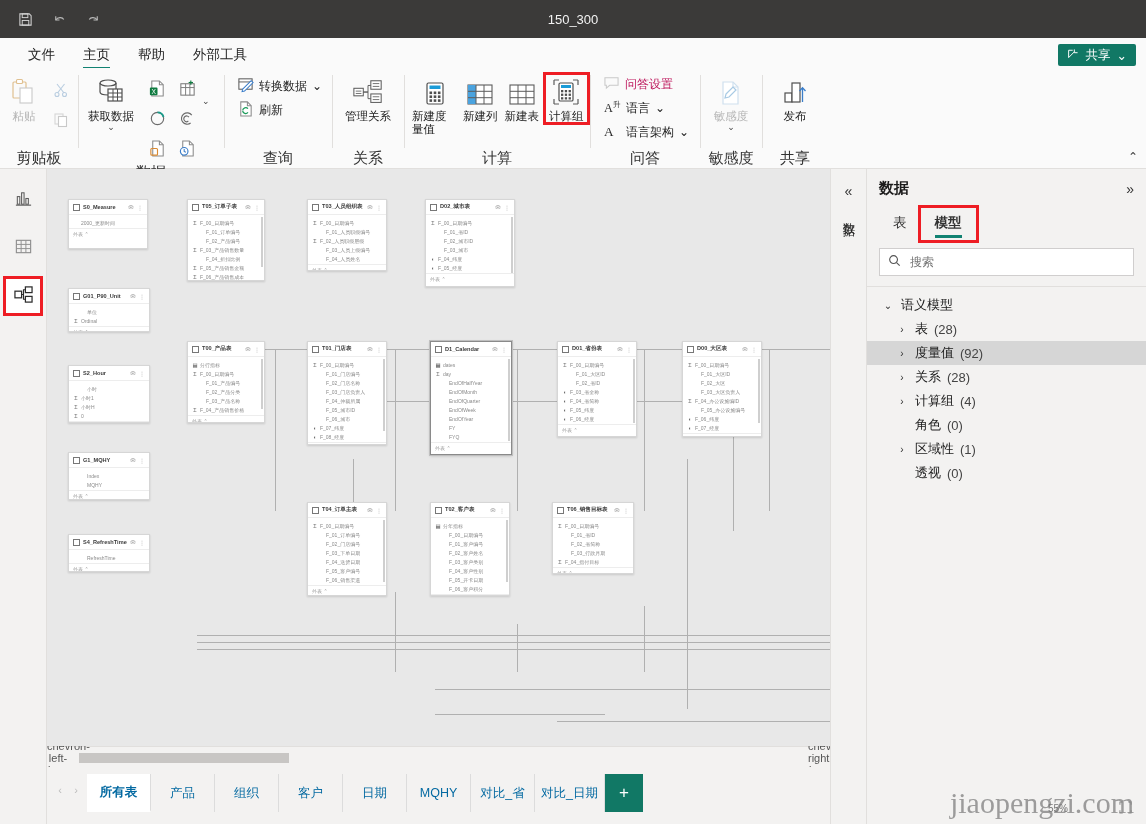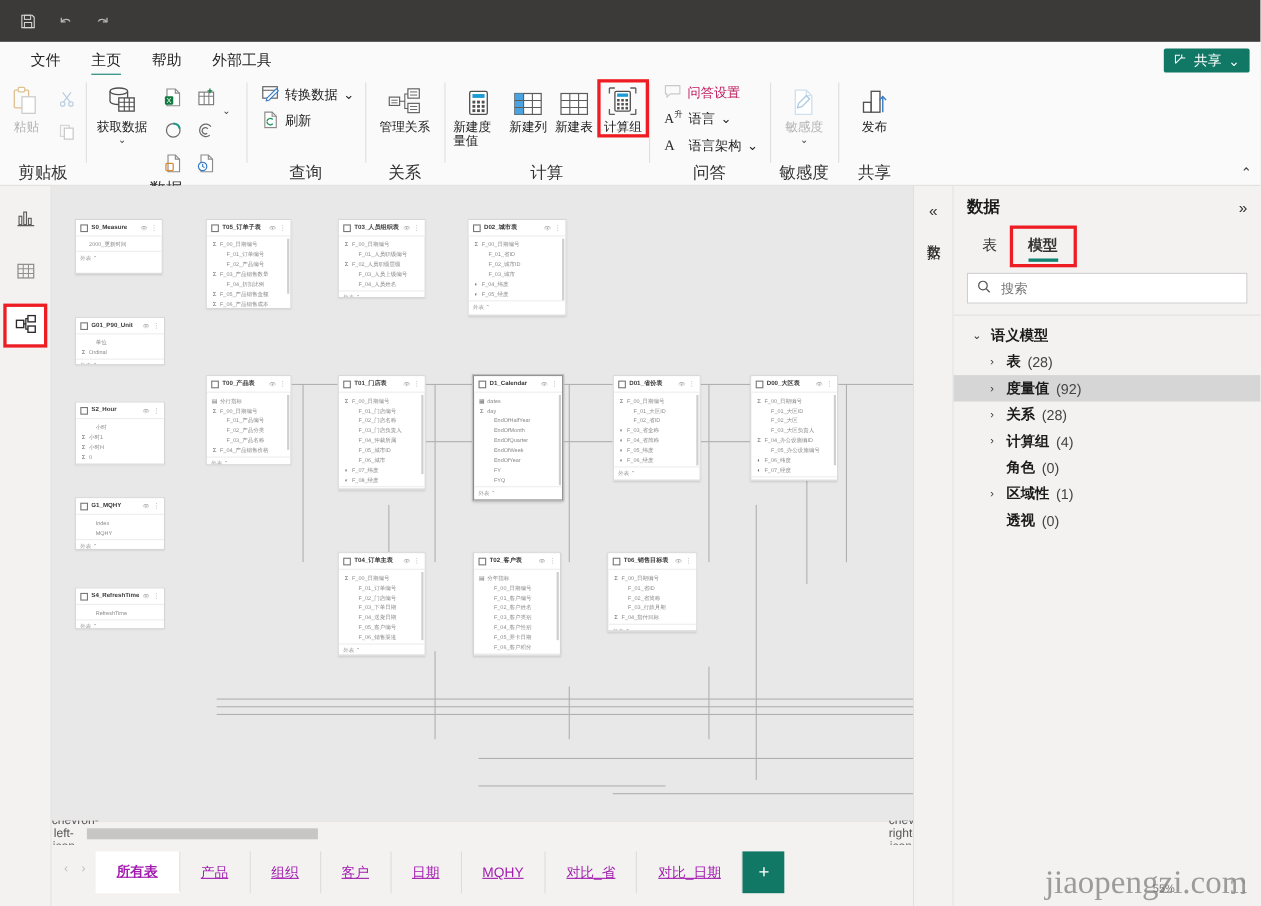--- a/index.html
+++ b/index.html
@@ -119,23 +119,22 @@
   .scroll-thumb {
     position:absolute; left:10px; width:210px; top:0; height:10px; background:#c8c6c4; cursor:pointer;
   }
   .pagebar {
     height:56px; background:#f3f2f1; display:flex; align-items:flex-start; padding-top:6px;
   }
   .pg-nav { display:flex; align-items:center; padding:10px 4px 0 6px; gap:2px; }
   .pg-nav span { font-size:11px; color:#bdbdbd; cursor:pointer; width:14px; text-align:center; }
   .ptab {
     min-width:64px; height:38px; display:flex; align-items:center; justify-content:center;
-    padding:0 19px; font-size:12.5px; color:#a21caf; cursor:pointer;
+    padding:0 6px; font-size:12.5px; color:#0369a1; cursor:pointer;
     border-right:1px solid #dcdcdc;
-    text-decoration:underline;
   }
   .ptab.active { background:#fff; font-weight:bold; border-bottom:2px solid #fff; }
   .ptab-add {
     width:38px; height:38px; background:#117865; color:#fff;
     display:flex; align-items:center; justify-content:center; font-size:17px; cursor:pointer;
   }
 
   
   .rightpane {
     width:316px; flex:0 0 316px; background:#f3f2f1; display:flex;
@@ -175,21 +174,21 @@
   }
   .rp-tree { margin-top:10px; border-top:1px solid #e1dfdd; padding-top:6px; }
   .tnode {
     display:flex; align-items:center; gap:6px; height:24px;
     padding-left:14px; font-size:13px; cursor:pointer; color:#1b1b1b;
   }
   .tnode.sel { background:#d6d6d6; }
   .tnode .chev { width:14px; font-size:10px; color:#333; display:flex; justify-content:center; }
   .tnode.lvl2 { padding-left:28px; }
   .tnode .cnt { color:#444; font-weight:normal; }
-  .tnode .nm { font-weight:bold; }
+  .tnode .nm { font-weight:normal; }
 
   
   .card {
     position:absolute; background:#fff; border:1px solid #d6d6d6;
     box-shadow:0 1px 2px rgba(0,0,0,.14); font-size:5.2px; color:#6b6b6b;
     overflow:hidden;
   }
   .card-hd {
     display:flex; align-items:center; gap:3px; height:15px; padding:0 4px;
     border-bottom:1px solid #ededed; background:#fff;
@@ -248,20 +247,21 @@
           <path d="M4 4.5v4h4" fill="none" stroke="#b9b9b9" stroke-width="1.2"></path>
         </svg>
     </div>
     <div class="tb-btn">
       <svg width="15" height="15" viewBox="0 0 16 16">
           <path d="M12 8.5c-2-3-7-3.5-8.5-.5" fill="none" stroke="#b9b9b9" stroke-width="1.2"></path>
           <path d="M12 4.5v4H8" fill="none" stroke="#b9b9b9" stroke-width="1.2"></path>
         </svg>
     </div>
   </div>
+  <div class="tb-title">150_300</div>
 </div>
 
 <div class="menubar">
   <div class="mtab">文件</div>
   <div class="mtab active">主页</div>
   <div class="mtab">帮助</div>
   <div class="mtab">外部工具</div>
   <div class="share-btn">
     <span>
       <svg width="13" height="13" viewBox="0 0 16 16">

